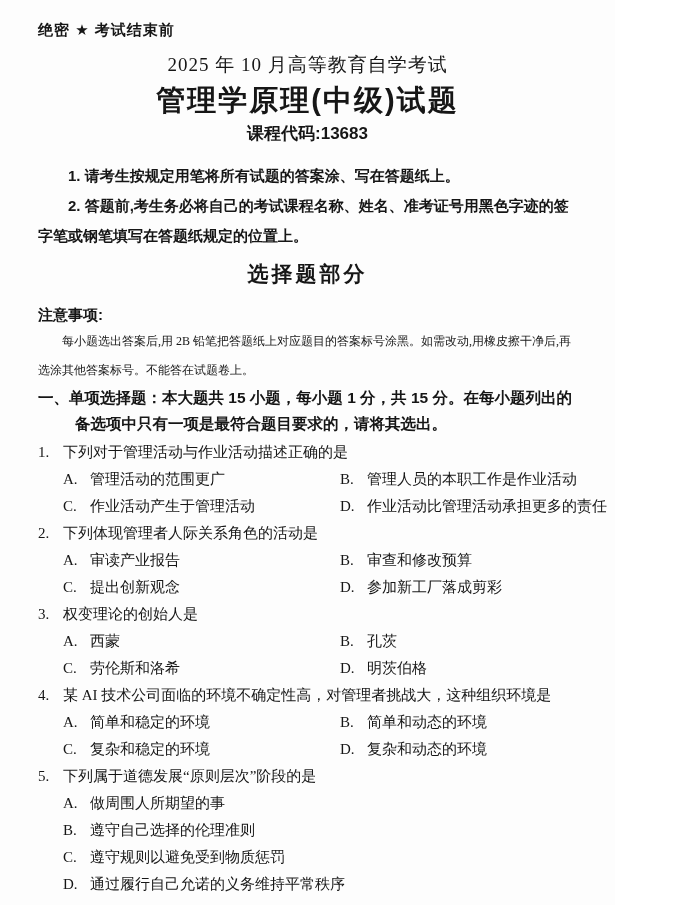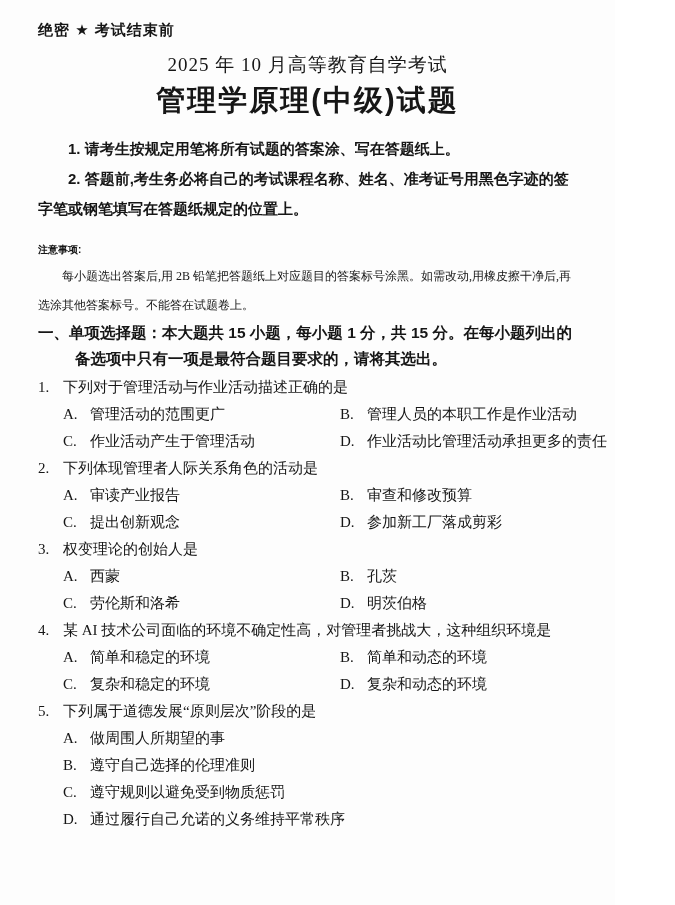--- a/index.html
+++ b/index.html
@@ -41,21 +41,21 @@
   }
   .instructions p{margin:0;text-indent:2em;}
   .section-heading{
     margin-top:8px;text-align:center;
     font-family:"Liberation Sans","DejaVu Sans",sans-serif;
     font-weight:bold;font-size:21px;line-height:30px;letter-spacing:3px;
   }
   .notes-label{
     margin-top:14px;
     font-family:"Liberation Sans","DejaVu Sans",sans-serif;
-    font-weight:bold;font-size:10px;line-height:24px;
+    font-weight:bold;font-size:15px;line-height:24px;
   }
   .notes-body{
     margin:0;text-indent:2em;
     font-size:12px;line-height:29px;
   }
   .part-heading{
     font-family:"Liberation Sans","DejaVu Sans",sans-serif;
     font-weight:bold;font-size:15.5px;line-height:26px;
     padding-left:37px;text-indent:-37px;
   }
@@ -76,26 +76,28 @@
 <body>
 
 <div class="page">
 
   <div class="security">绝密 ★ 考试结束前</div>
 
   <div class="exam-session">2025 年 10 月高等教育自学考试</div>
 
   <div class="paper-title">管理学原理(中级)试题</div>
 
+  <div class="course-code">课程代码:13683</div>
 
   <div class="instructions">
     <p>1. 请考生按规定用笔将所有试题的答案涂、写在答题纸上。</p>
     <p>2. 答题前,考生务必将自己的考试课程名称、姓名、准考证号用黑色字迹的签字笔或钢笔填写在答题纸规定的位置上。</p>
   </div>
 
+  <div class="section-heading">选择题部分</div>
 
   <div class="notes-label">注意事项:</div>
   <p class="notes-body">每小题选出答案后,用 2B 铅笔把答题纸上对应题目的答案标号涂黑。如需改动,用橡皮擦干净后,再选涂其他答案标号。不能答在试题卷上。</p>
 
   <div class="part-heading">一、单项选择题：本大题共 15 小题，每小题 1 分，共 15 分。在每小题列出的备选项中只有一项是最符合题目要求的，请将其选出。</div>
 
   <div class="questions">
 
     <div class="question">
       <div class="stem">

